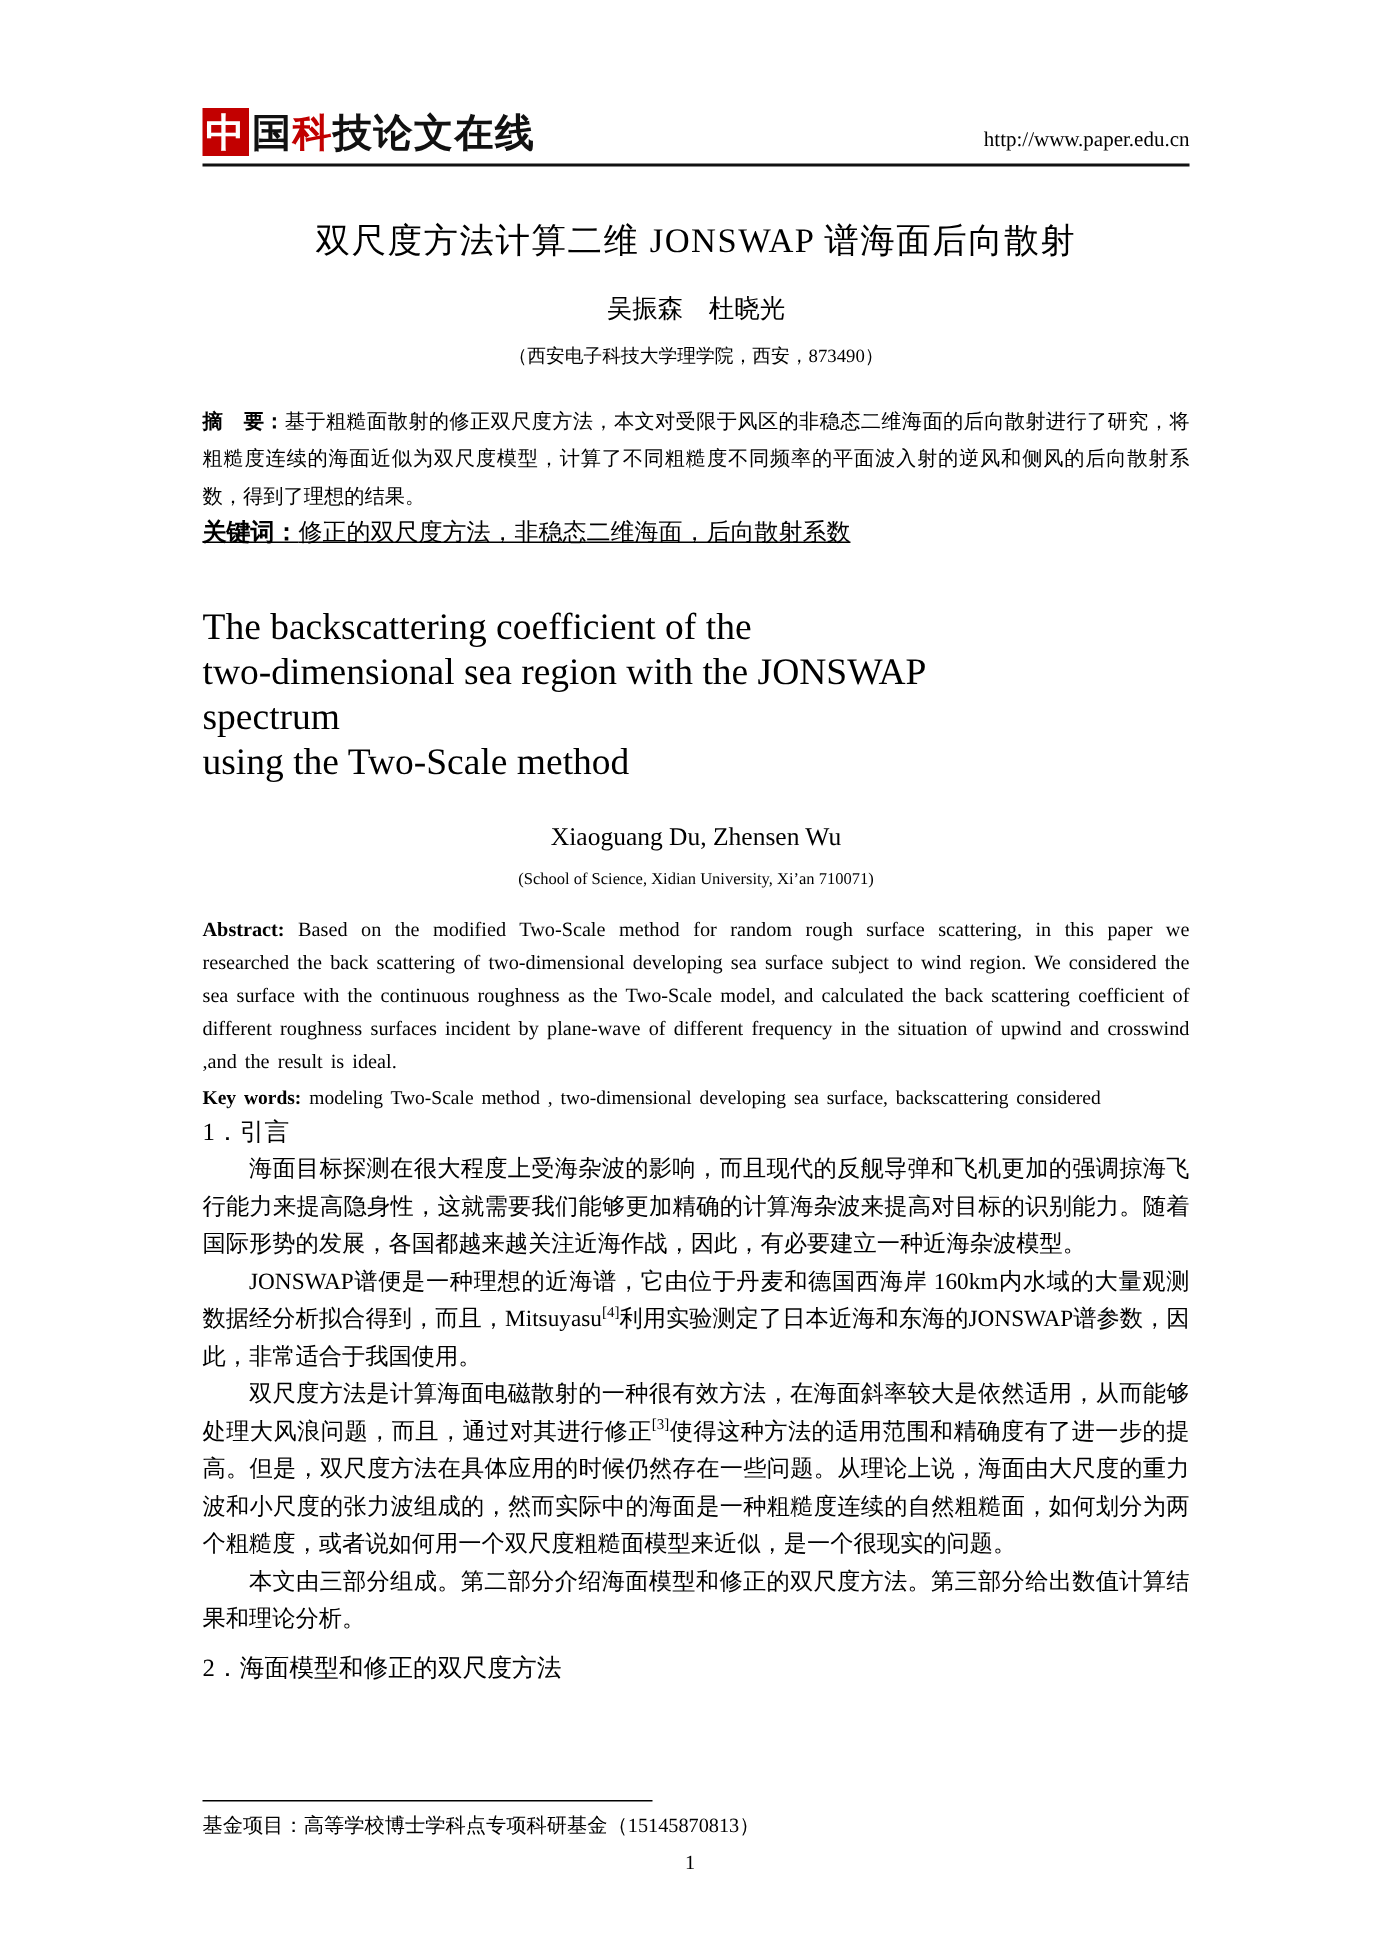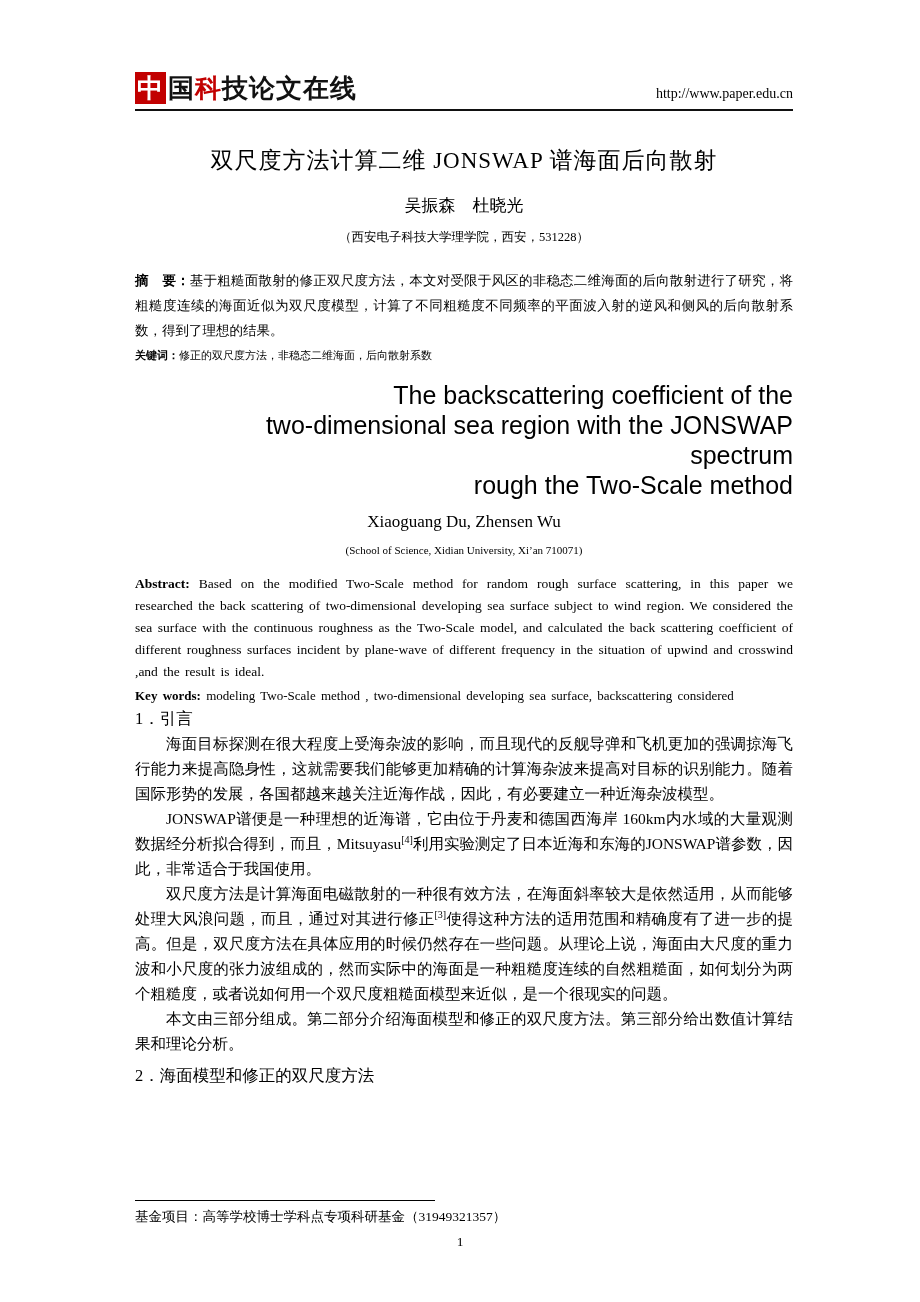--- a/index.html
+++ b/index.html
@@ -29,29 +29,29 @@
   .lg.black { color:#111111; }
   .url { font-size:14px; color:#000000; text-decoration:none; line-height:20px; }
   .hdr-rule { height:2px; background:#111111; margin-top:5px; }
 
   
   .title-cn { margin-top:34px; text-align:center; font-size:23px; letter-spacing:1px; }
   .authors-cn { margin-top:18px; text-align:center; font-size:17px; }
   .affil-cn { margin-top:12px; text-align:center; font-size:12.5px; }
   .abs-cn { margin-top:22px; font-size:13.5px; line-height:25px; text-align:justify; }
   .abs-cn .lbl, .abs-en .lbl { font-weight:bold; }
-  .kw-cn { font-size:11px; line-height:25px; text-align:left; }
+  .kw-cn { font-size:16px; line-height:25px; text-align:left;text-decoration:underline; }
 
   
   .title-en {
-    margin-top:12px; text-align:right;
-    font-family:Liberation Sans, sans-serif;
+    margin-top:36px; text-align:left;
+    font-family:Liberation Serif, serif;
     font-size:25px; line-height:30px; font-weight:normal;
   }
-  .authors-en { margin-top:12px; text-align:center; font-size:17px; }
+  .authors-en { margin-top:24px; text-align:center; font-size:17px; }
   .affil-en { margin-top:12px; text-align:center; font-size:11px; }
   .abs-en { margin-top:17px; font-size:13.5px; line-height:22px; text-align:justify; word-spacing:2px; }
   .kw-en { font-size:13px; line-height:22px; margin-top:2px; white-space:nowrap; }
 
   
   .sec-h { font-size:16.5px; font-weight:normal; line-height:24px; }
   .sec-h2 { margin-top:8px; font-size:16.5px; font-weight:normal; line-height:24px; }
   .body-p { font-size:15.5px; line-height:25px; text-align:justify; text-indent:2em; }
   sup.ref { font-size:10px; line-height:0; }
 
@@ -76,32 +76,32 @@
       <span class="lg black">文</span>
       <span class="lg black">在</span>
       <span class="lg black">线</span>
     </div>
     <a class="url">http://www.paper.edu.cn</a>
   </div>
   <div class="hdr-rule"></div>
 
   <div class="title-cn">双尺度方法计算二维 JONSWAP 谱海面后向散射</div>
   <div class="authors-cn">吴振森　杜晓光</div>
-  <div class="affil-cn">（西安电子科技大学理学院，西安，531228）</div>
+  <div class="affil-cn">（西安电子科技大学理学院，西安，873490）</div>
 
   <div class="abs-cn">
     <p><b class="lbl">摘　要：</b><span>基于粗糙面散射的修正双尺度方法，本文对受限于风区的非稳态二维海面的后向散射进行了研究，将粗糙度连续的海面近似为双尺度模型，计算了不同粗糙度不同频率的平面波入射的逆风和侧风的后向散射系数，得到了理想的结果。</span></p>
     <p class="kw-cn"><b class="lbl">关键词：</b><span>修正的双尺度方法，非稳态二维海面，后向散射系数</span></p>
   </div>
 
   <div class="title-en">
     <div>The backscattering coefficient of the</div>
     <div>two-dimensional sea region with the JONSWAP</div>
     <div>spectrum</div>
-    <div>rough the Two-Scale method</div>
+    <div>using the Two-Scale method</div>
   </div>
   <div class="authors-en">Xiaoguang Du, Zhensen Wu</div>
   <div class="affil-en">(School of Science, Xidian University, Xi’an 710071)</div>
 
   <div class="abs-en">
     <p><b class="lbl">Abstract:</b><span> Based on the modified Two-Scale method for random rough surface scattering, in this paper we researched the back scattering of two-dimensional developing sea surface subject to wind region. We considered the sea surface with the continuous roughness as the Two-Scale model, and calculated the back scattering coefficient of different roughness surfaces incident by plane-wave of different frequency in the situation of upwind and crosswind ,and the result is ideal.</span></p>
     <p class="kw-en"><b class="lbl">Key words:</b><span> modeling Two-Scale method , two-dimensional developing sea surface, backscattering considered</span></p>
   </div>
 
   <div class="sec-h">1．引言</div>
@@ -113,16 +113,16 @@
   <p class="body-p"><span>双尺度方法是计算海面电磁散射的一种很有效方法，在海面斜率较大是依然适用，从而能够处理大风浪问题，而且，通过对其进行修正</span><sup class="ref">[3]</sup><span>使得这种方法的适用范围和精确度有了进一步的提高。但是，双尺度方法在具体应用的时候仍然存在一些问题。从理论上说，海面由大尺度的重力波和小尺度的张力波组成的，然而实际中的海面是一种粗糙度连续的自然粗糙面，如何划分为两个粗糙度，或者说如何用一个双尺度粗糙面模型来近似，是一个很现实的问题。</span></p>
 
   <p class="body-p">本文由三部分组成。第二部分介绍海面模型和修正的双尺度方法。第三部分给出数值计算结果和理论分析。</p>
 
   <div class="sec-h2">2．海面模型和修正的双尺度方法</div>
 
 </div>
 
 <div class="footnote">
   <div class="footnote-rule"></div>
-  <div class="fund-text">基金项目：高等学校博士学科点专项科研基金（31949321357）</div>
+  <div class="fund-text">基金项目：高等学校博士学科点专项科研基金（15145870813）</div>
 </div>
 
 <div class="page-num">1</div>
 
 </body></html>

